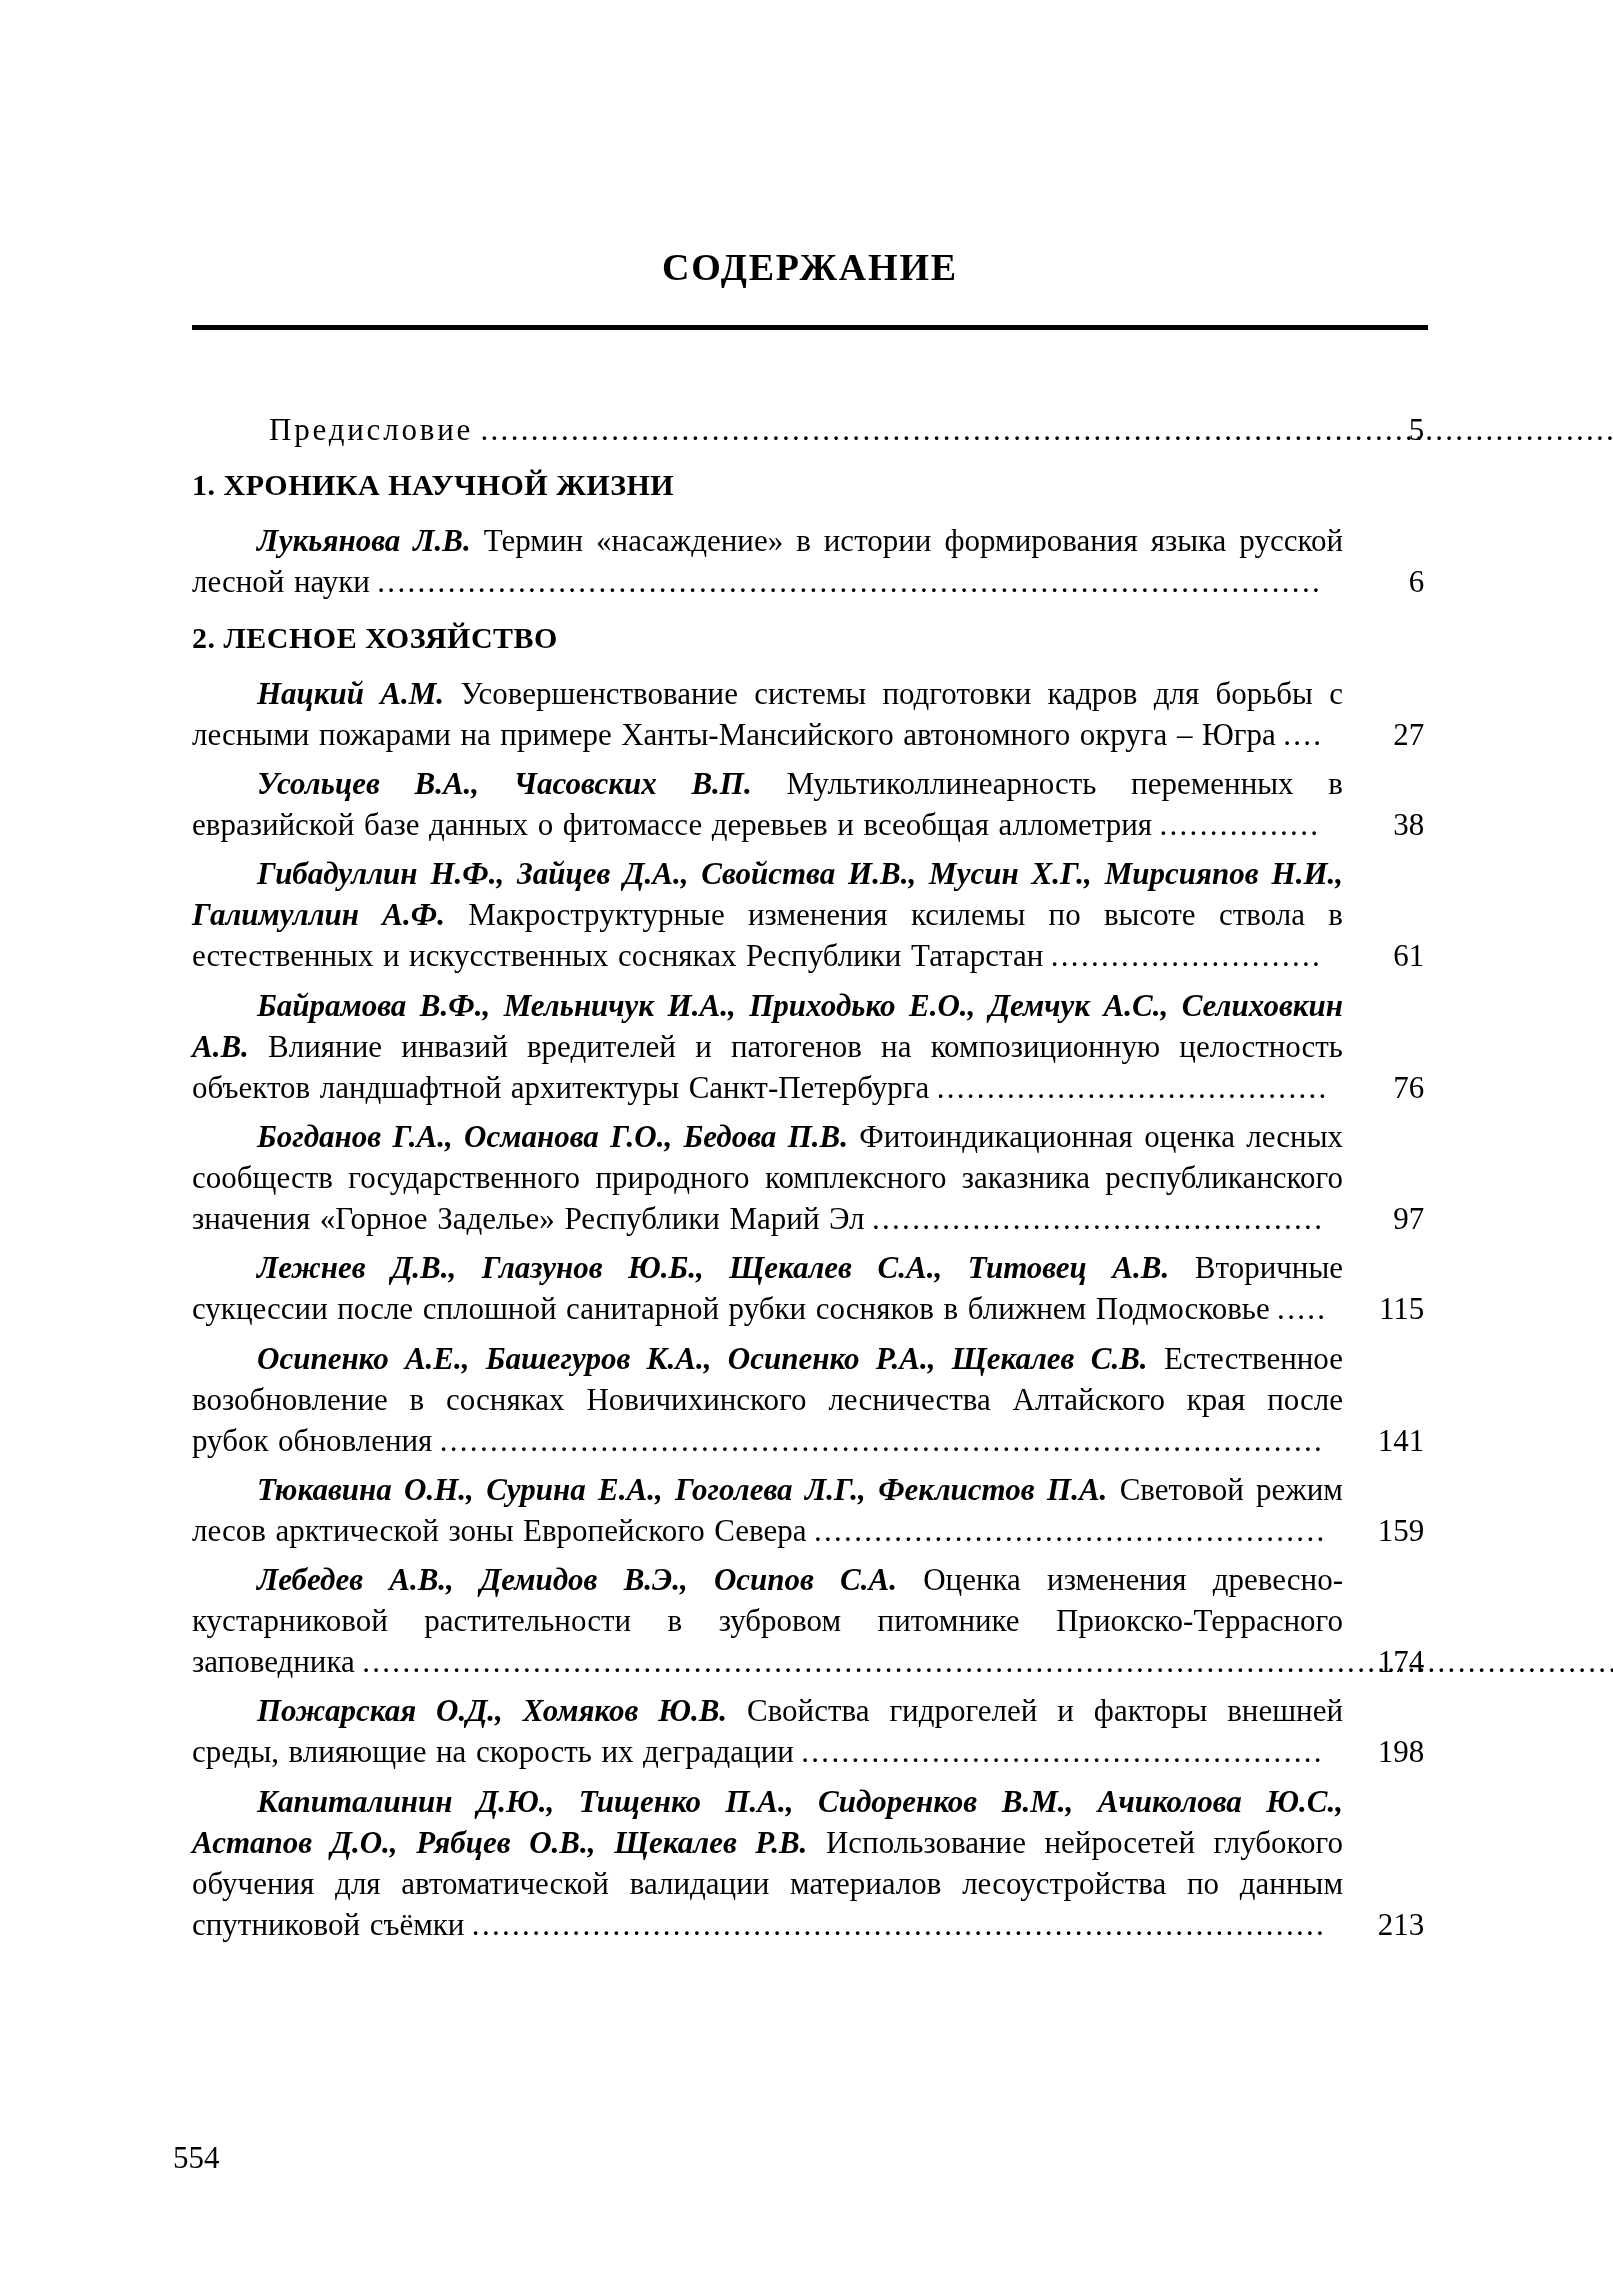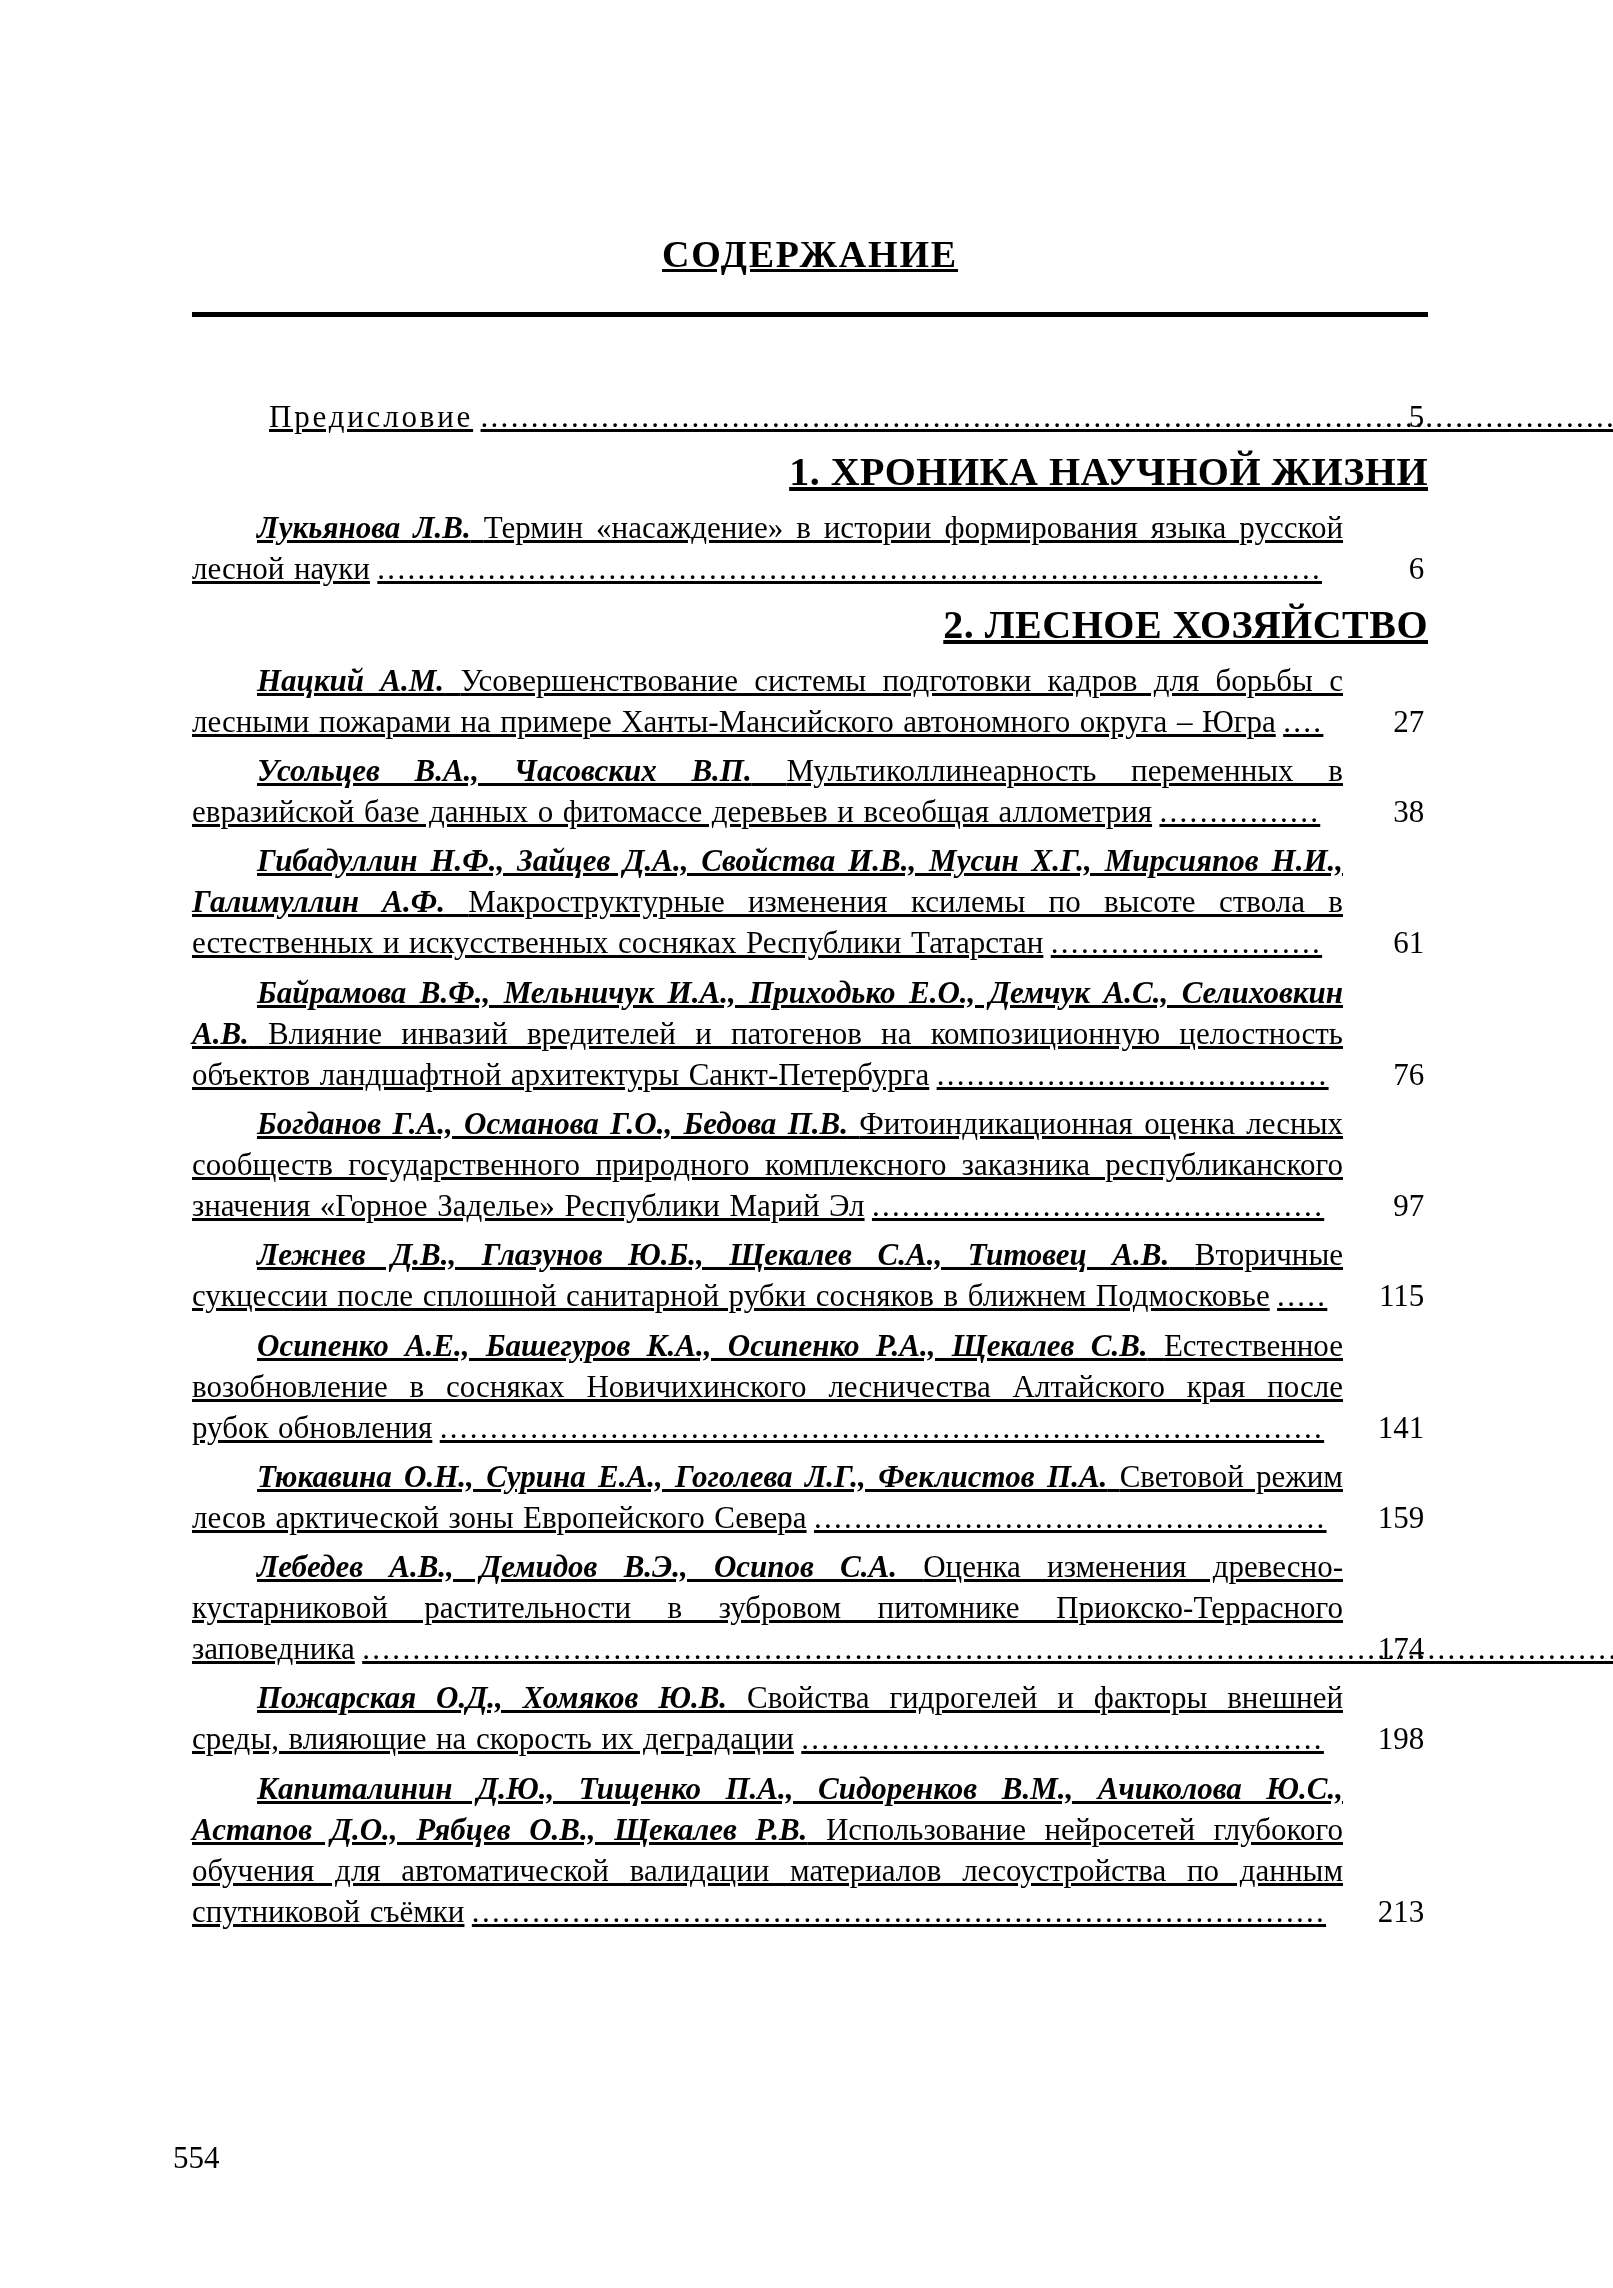--- a/index.html
+++ b/index.html
@@ -12,45 +12,44 @@
     width: 1613px;
     height: 2289px;
     background: #ffffff;
     color: #000000;
     font-family: "Liberation Serif", "DejaVu Serif", serif;
     overflow: hidden;
   }
   .content {
     position: absolute;
     left: 192px;
-    top: 0;
+    top: 13px;
     width: 1236px;
-    text-decoration: underline;
   }
   .doc-title {
     margin: 233px 0 0 0;
     font-size: 38px;
     line-height: 42px;
     font-weight: bold;
     text-align: center;
     letter-spacing: 1.8px;
   }
   .title-rule {
     margin-top: 37px;
     height: 4.6px;
     background: #000000;
   }
   .toc-list {
     margin-top: 79px;
   }
   .toc-section {
     font-weight: bold;
-    font-size: 40px;
+    font-size: 30px;
     line-height: 41px;
-    text-align: right;
+    text-align: left;
     margin: 14.8px 0 14.8px 0;
     letter-spacing: 0.5px;
   }
   .toc-entry {
     position: relative;
     margin-top: 8.3px;
     font-size: 31px;
     line-height: 41px;
   }
   .entry-body {

